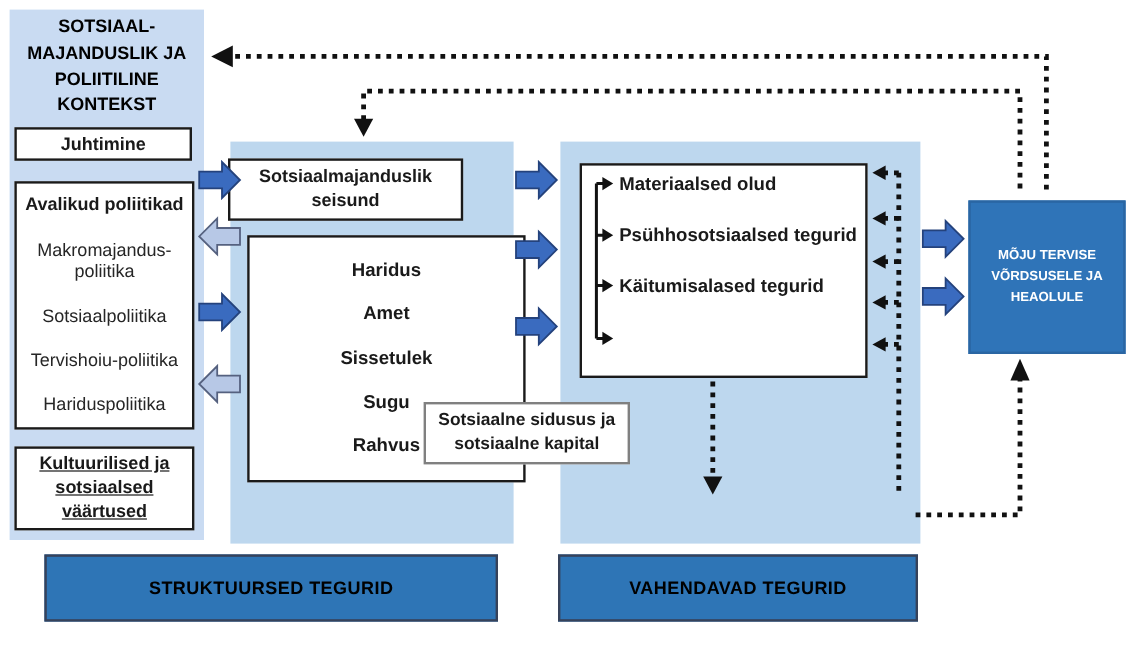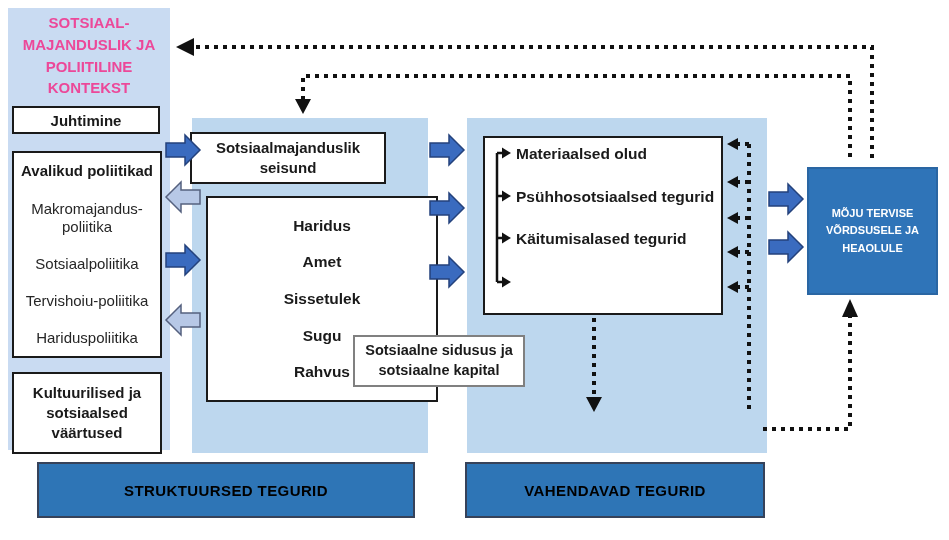--- a/index.html
+++ b/index.html
@@ -12,30 +12,30 @@
   #panel-structural{left:192px;top:118px;width:236px;height:335px;background:#bdd7ee;}
   #panel-intermediary{left:467px;top:118px;width:300px;height:335px;background:#bdd7ee;}
 
   .wbox{
     position:absolute;z-index:2;background:#ffffff;border:2px solid #1a1a1a;
     display:flex;align-items:center;justify-content:center;text-align:center;
     box-sizing:border-box;
   }
   #context-title{
     position:absolute;z-index:2;left:12px;top:12px;width:154px;
-    font-weight:bold;font-size:15px;line-height:1.45;text-align:center;color:#ec4899;
+    font-weight:bold;font-size:15px;line-height:1.45;text-align:center;color:#000000;
   }
   #box-juhtimine{left:12px;top:106px;width:148px;height:28px;font-weight:bold;font-size:15px;}
   #box-policies{
     left:12px;top:151px;width:150px;height:207px;
     flex-direction:column;justify-content:space-between;padding:9px 4px;
   }
   .pol-head{font-weight:bold;font-size:15px;line-height:1.25;}
   .pol-item{font-size:15px;line-height:1.2;color:#262626;}
-  #box-values{left:12px;top:372px;width:150px;height:82px;font-weight:bold;font-size:15px;line-height:1.35;}
+  #box-values{left:12px;top:372px;width:150px;height:70px;font-weight:bold;font-size:15px;line-height:1.35;text-decoration:underline;}
 
   #box-ses{left:190px;top:132px;width:196px;height:52px;font-weight:bold;font-size:15px;line-height:1.35;}
   #box-stratifiers{
     left:206px;top:196px;width:232px;height:206px;
     flex-direction:column;justify-content:space-evenly;font-weight:bold;font-size:15.5px;
   }
 
   #box-factors{left:483px;top:136px;width:240px;height:179px;}
   .factor{
     position:absolute;z-index:4;left:516px;width:205px;height:19px;line-height:19px;

